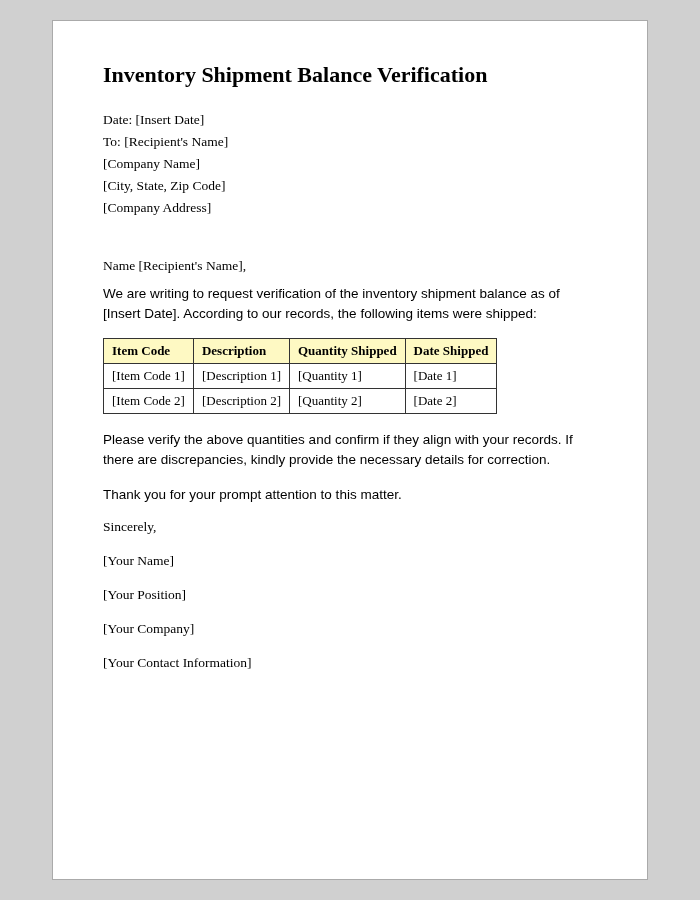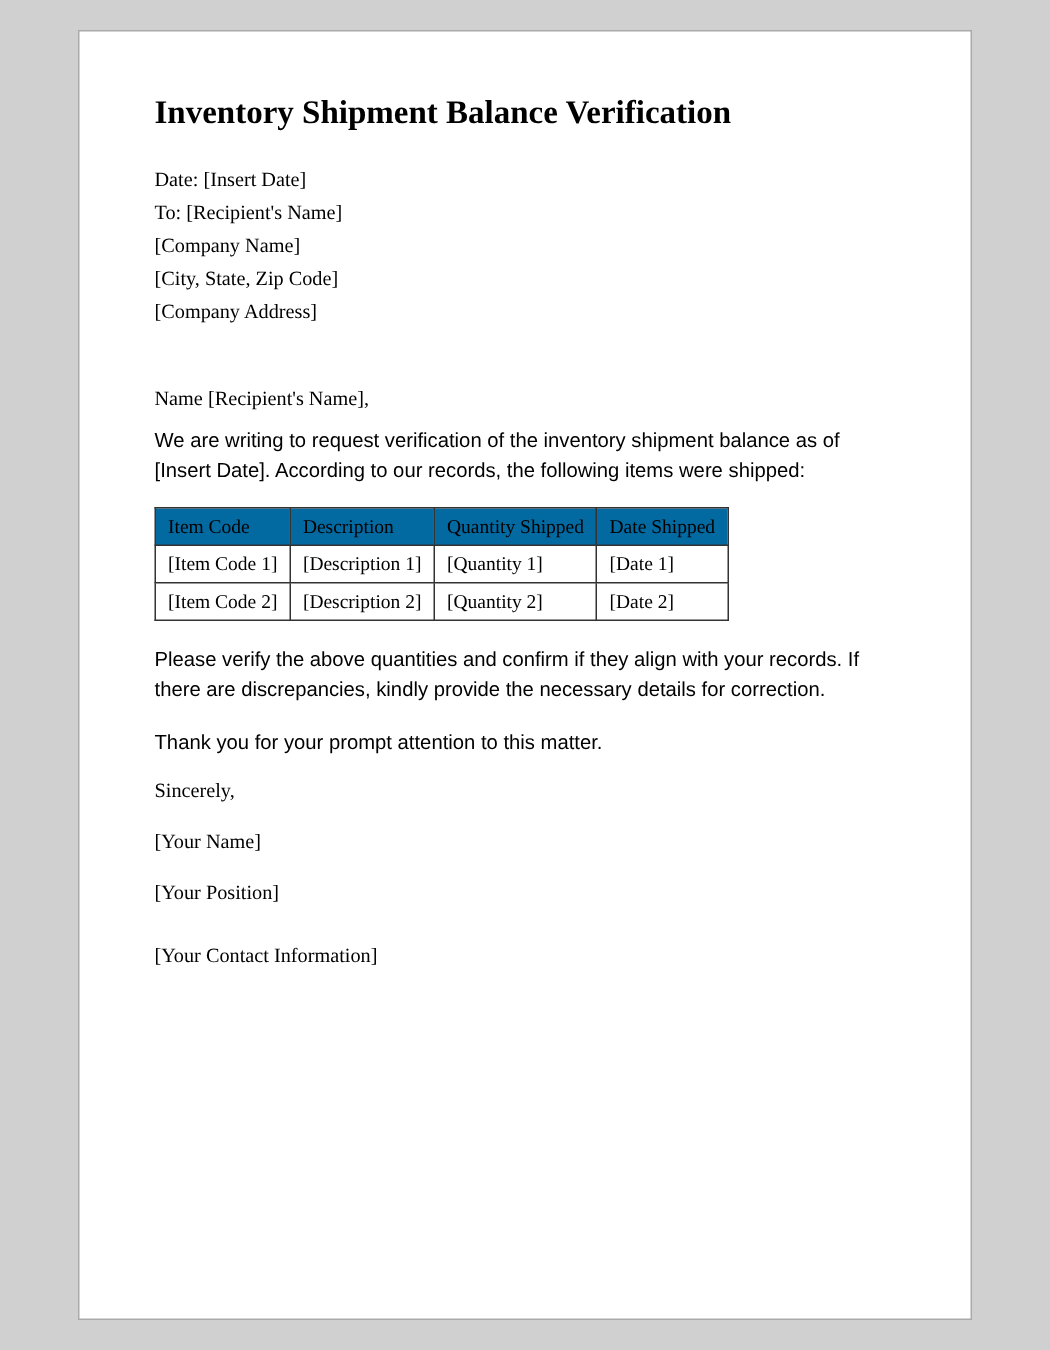--- a/index.html
+++ b/index.html
@@ -65,22 +65,22 @@
     }
 
     .shipment-table th,
     .shipment-table td {
       border: 1px solid #333;
       padding: 4px 8px;
       text-align: left;
     }
 
     .shipment-table th {
-      font-weight: normal;
-      background: #0369a1;
+      font-weight: bold;
+      background: #fef9c3;
     }
 
     .closing-block {
       font-size: 13.5px;
       margin-bottom: 10px;
       font-family: Georgia, 'Times New Roman', serif;
     }
 
     .closing-spacer {
       height: 8px;
@@ -134,16 +134,17 @@
   <p class="body-text">Please verify the above quantities and confirm if they align with your records. If there are discrepancies, kindly provide the necessary details for correction.</p>
 
   <p class="body-text">Thank you for your prompt attention to this matter.</p>
 
   <p class="closing-block">Sincerely,</p>
   <div class="closing-spacer"></div>
   <p class="closing-block">[Your Name]</p>
   <div class="closing-spacer"></div>
   <p class="closing-block">[Your Position]</p>
   <div class="closing-spacer"></div>
+  <p class="closing-block">[Your Company]</p>
   <div class="closing-spacer"></div>
   <p class="closing-block">[Your Contact Information]</p>
 
 </div>
 
 </body></html>

